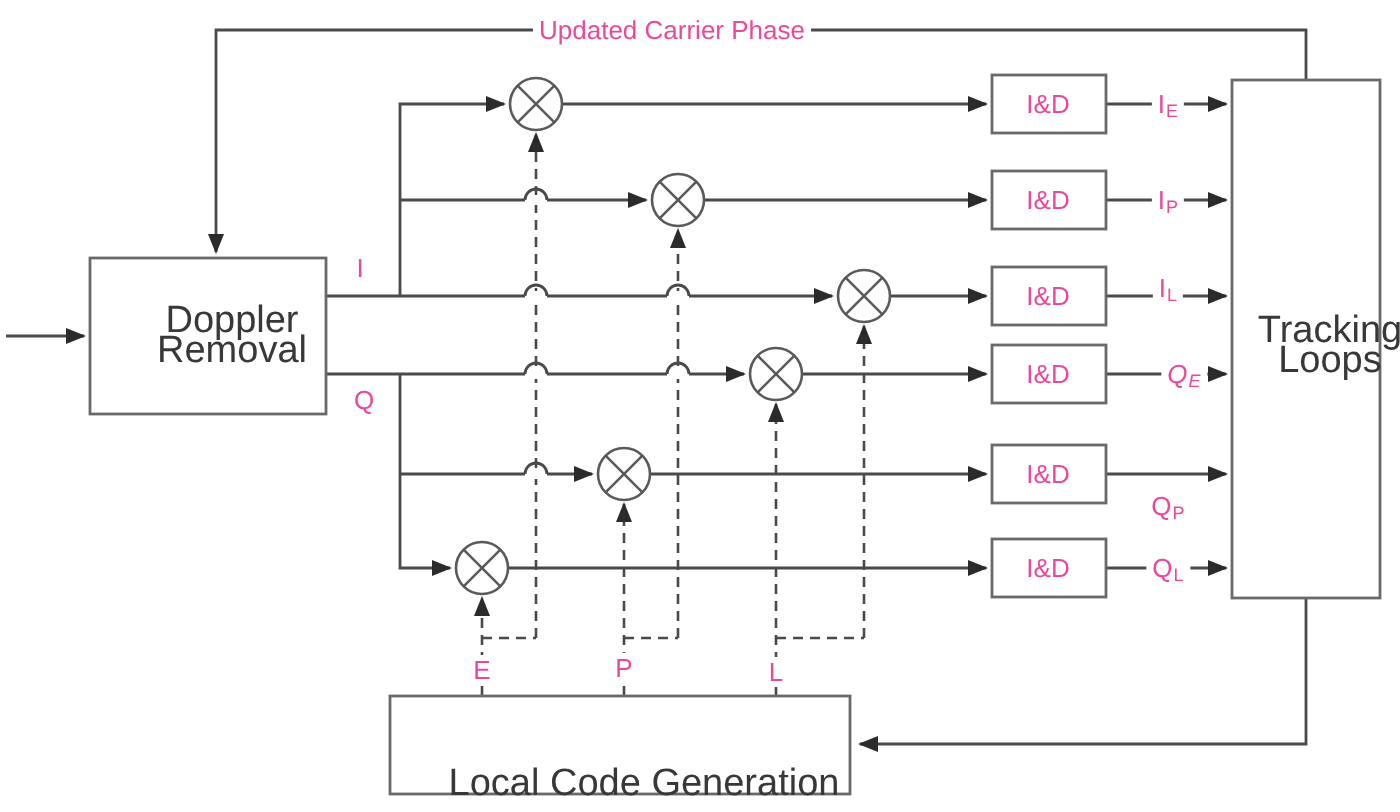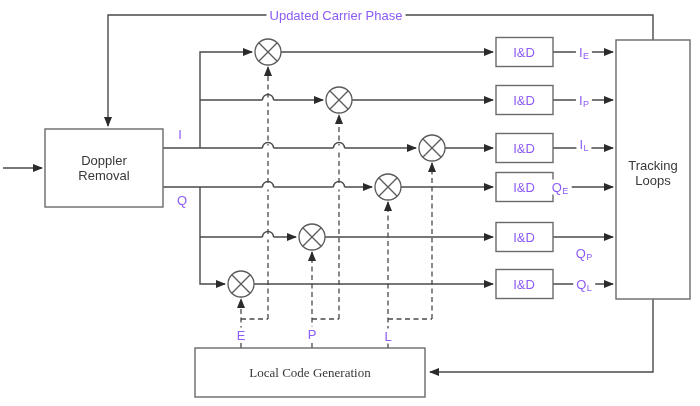--- a/index.html
+++ b/index.html
@@ -5,27 +5,27 @@
   html,body { margin:0; padding:0; background:#ffffff; }
   #canvas {
     position:relative; width:700px; height:406px; background:#ffffff;
     font-family:"Liberation Sans","DejaVu Sans",sans-serif;
     color:#383838; overflow:hidden;
   }
   #canvas svg { position:absolute; left:0; top:0; }
   .lbl {
     position:absolute; transform:translate(-50%,-50%);
     background:#ffffff; padding:0 3px; font-size:13px;
-    white-space:nowrap; color:#8b5cf6;
+    white-space:nowrap; color:#ec4899;
   }
   .nobg { background:transparent; padding:0; }
   .box-label {
     position:absolute; transform:translate(-50%,-50%);
-    font-size:13px; text-align:center; line-height:15px;
-    white-space:nowrap; color:#383838;
+    font-size:19px; text-align:center; line-height:15px;
+    white-space:nowrap; color:#383838;margin-left:12px;
   }
   .sub { font-size:9px; position:relative; bottom:-2px; margin-left:0.5px; }
 </style>
 </head>
 <body>
 
 <div id="canvas">
 
   <svg width="700" height="406" viewBox="0 0 700 406">
     <defs>
@@ -132,36 +132,36 @@
   <div class="lbl" style="left:336px; top:15px;">Updated Carrier Phase</div>
 
   <div class="box-label" style="left:104px; top:168px;">
     <div>Doppler</div>
     <div>Removal</div>
   </div>
   <div class="box-label" style="left:653px; top:173px;text-align:center;">
     <div>Tracking</div>
     <div>Loops</div>
   </div>
-  <div class="box-label" style="left:310px; top:372px;font-family:Liberation Serif, serif;">Local Code Generation</div>
+  <div class="box-label" style="left:310px; top:392px;">Local Code Generation</div>
 
   <div class="lbl nobg" style="left:180px; top:134px;">I</div>
   <div class="lbl nobg" style="left:182px; top:200px;">Q</div>
 
   <div class="lbl" style="left:241px; top:335px;">E</div>
   <div class="lbl" style="left:312px; top:334px;">P</div>
   <div class="lbl" style="left:388px; top:336px;">L</div>
 
   <div class="lbl nobg" style="left:524px; top:52px;">I&amp;D</div>
   <div class="lbl nobg" style="left:524px; top:100px;">I&amp;D</div>
   <div class="lbl nobg" style="left:524px; top:148px;">I&amp;D</div>
   <div class="lbl nobg" style="left:524px; top:187px;">I&amp;D</div>
   <div class="lbl nobg" style="left:524px; top:237px;">I&amp;D</div>
   <div class="lbl nobg" style="left:524px; top:284px;">I&amp;D</div>
 
   <div class="lbl" style="left:584px; top:52px;"><span>I</span><span class="sub">E</span></div>
   <div class="lbl" style="left:584px; top:100px;"><span>I</span><span class="sub">P</span></div>
   <div class="lbl" style="left:584px; top:144px;"><span>I</span><span class="sub">L</span></div>
-  <div class="lbl" style="left:560px; top:187px;"><span>Q</span><span class="sub">E</span></div>
+  <div class="lbl" style="left:592px; top:187px;font-style:italic;"><span>Q</span><span class="sub">E</span></div>
   <div class="lbl" style="left:584px; top:253px;"><span>Q</span><span class="sub">P</span></div>
   <div class="lbl" style="left:584px; top:284px;"><span>Q</span><span class="sub">L</span></div>
 
 </div>
 
 </body></html>

